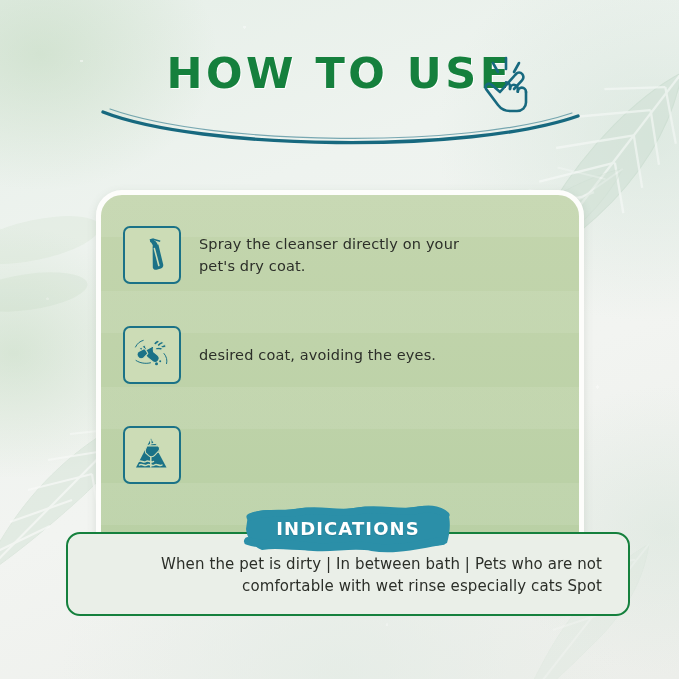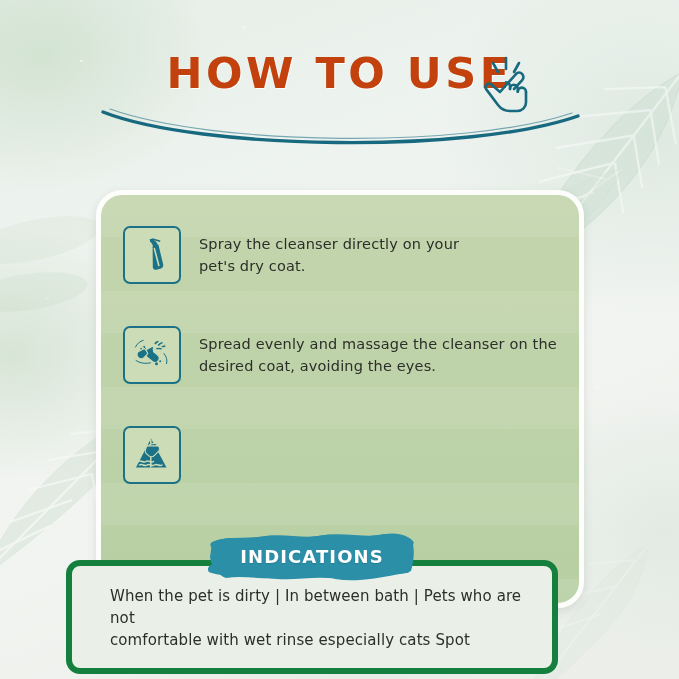--- a/index.html
+++ b/index.html
@@ -52,21 +52,21 @@
   
   .header {
     position: absolute; z-index: 5;
     left: 0; right: 0; top: 52px;
     text-align: center;
   }
   .title {
     font-size: 43px;
     font-weight: 800;
     letter-spacing: 3.5px;
-    color: #c2410c;
+    color: #15803d;
     font-family: "DejaVu Sans", sans-serif;
     display: inline-block;
     line-height: 1;
     text-shadow: 1px 1px 0 rgba(255,255,255,.85);
   }
   .click-icon {
     position: absolute;
     left: 470px; top: -2px;
     width: 72px; height: 72px;
   }
@@ -122,29 +122,29 @@
     font-size: 14.5px;
     line-height: 1.52;
     color: #2c2f29;
     letter-spacing: .15px;
     font-family: "DejaVu Sans", sans-serif;
   }
 
   
   .indications-wrap {
     position: absolute; z-index: 6;
-    left: 66px; top: 560px;
-    width: 492px;
+    left: 66px; top: 532px;
+    width: 564px;
   }
   .ind-box {
-    border: 6px solid #15803d;
+    border: 2px solid #15803d;
     border-radius: 14px;
     background: #eaefe8;
     padding: 20px 26px 16px 38px;
-    text-align: left;
+    text-align: right;
   }
   .ind-text {
     font-size: 15px;
     line-height: 1.46;
     color: #2c2f29;
     letter-spacing: .1px;
     font-family: "DejaVu Sans", sans-serif;
   }
   .ind-banner {
     position: absolute;
@@ -302,21 +302,20 @@
           <circle cx="29.2" cy="27.2" r="1.0"></circle>
         </g>
         <g stroke="#1b7287" stroke-width="1.0" fill="none" stroke-linecap="round">
           <path d="M5.0 26.5 C9.0 29.2 14.5 30.0 19.5 28.8"></path>
           <path d="M33.0 19.5 C35.6 22.5 36.4 26.2 35.6 29.6"></path>
           <path d="M4.5 13.0 C6.0 9.6 9.0 7.2 12.2 6.4"></path>
         </g>
       </svg>
     </div>
     <div class="step-text">
-      <div>Spread evenly and massage the cleanser on the</div>
       <div>desired coat, avoiding the eyes.</div>
     </div>
   </div>
 
   <div class="step-row">
     <div class="step-icon-box">
       <svg viewBox="0 0 42 42">
         <path d="M20.0 4.5 L35.5 33.5 L5.0 33.5 Z" fill="#1b7287"></path>
         <g stroke="#ccdcb6" stroke-width="1.5" fill="none" stroke-linecap="round">
           <path d="M7.5 27.5 C10.0 25.4 12.5 29.6 15.0 27.5 C17.5 25.4 20.0 29.6 22.5 27.5"></path>

